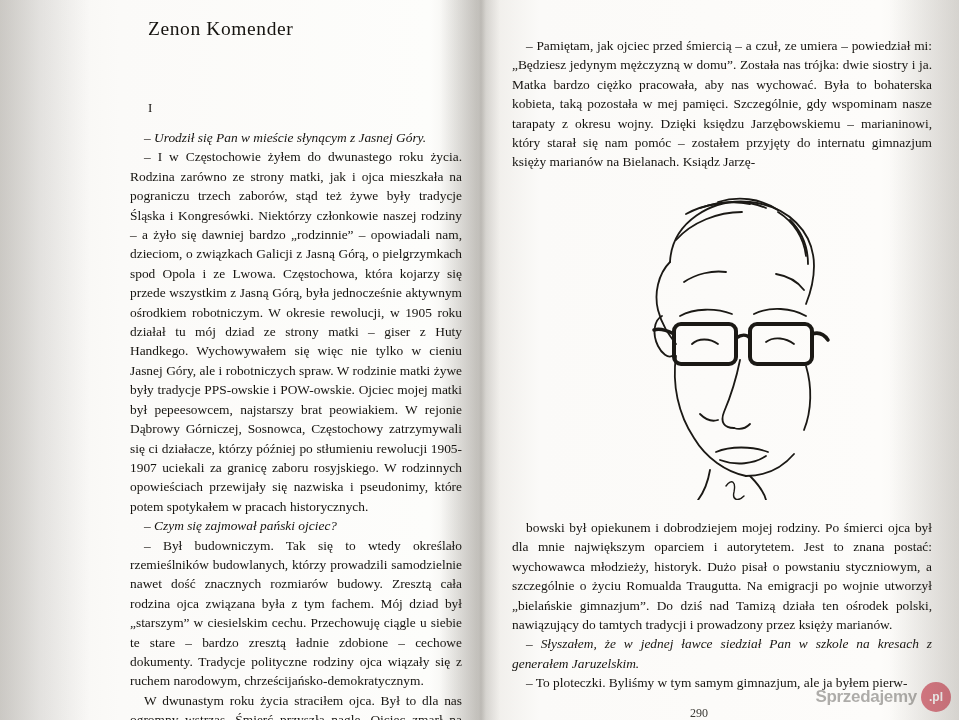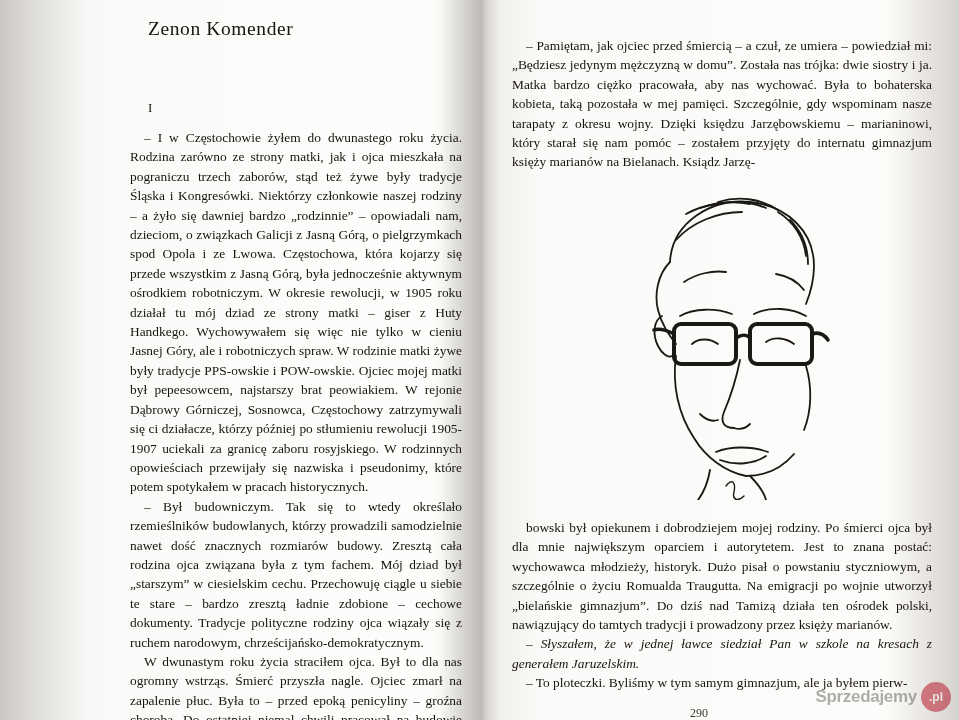--- a/index.html
+++ b/index.html
@@ -141,21 +141,23 @@
 </head>
 <body>
 
 <div id="page">
   <div class="page-inner"></div>
 
   <div class="chapter-title">Zenon Komender</div>
   <div class="section-mark">I</div>
 
   <div class="body-text" id="left-body">
+      <p class="it">– Urodził się Pan w mieście słynącym z Jasnej Góry.</p>
       <p>– I w Częstochowie żyłem do dwunastego roku życia. Rodzina zarówno ze strony matki, jak i ojca mieszkała na pograniczu trzech zaborów, stąd też żywe były tradycje Śląska i Kongresówki. Niektórzy członkowie naszej rodziny – a żyło się dawniej bardzo „rodzinnie” – opowiadali nam, dzieciom, o związkach Galicji z Jasną Górą, o pielgrzymkach spod Opola i ze Lwowa. Częstochowa, która kojarzy się przede wszystkim z Jasną Górą, była jednocześnie aktywnym ośrodkiem robotniczym. W okresie rewolucji, w 1905 roku działał tu mój dziad ze strony matki – giser z Huty Handkego. Wychowywałem się więc nie tylko w cieniu Jasnej Góry, ale i robotniczych spraw. W rodzinie matki żywe były tradycje PPS-owskie i POW-owskie. Ojciec mojej matki był pepeesowcem, najstarszy brat peowiakiem. W rejonie Dąbrowy Górniczej, Sosnowca, Częstochowy zatrzymywali się ci działacze, którzy później po stłumieniu rewolucji 1905-1907 uciekali za granicę zaboru rosyjskiego. W rodzinnych opowieściach przewijały się nazwiska i pseudonimy, które potem spotykałem w pracach historycznych.</p>
+      <p class="it">– Czym się zajmował pański ojciec?</p>
       <p>– Był budowniczym. Tak się to wtedy określało rzemieślników budowlanych, którzy prowadzili samodzielnie nawet dość znacznych rozmiarów budowy. Zresztą cała rodzina ojca związana była z tym fachem. Mój dziad był „starszym” w ciesielskim cechu. Przechowuję ciągle u siebie te stare – bardzo zresztą ładnie zdobione – cechowe dokumenty. Tradycje polityczne rodziny ojca wiązały się z ruchem narodowym, chrześcijańsko-demokratycznym.</p>
       <p>W dwunastym roku życia straciłem ojca. Był to dla nas ogromny wstrząs. Śmierć przyszła nagle. Ojciec zmarł na zapalenie płuc. Była to – przed epoką penicyliny – groźna choroba. Do ostatniej niemal chwili pracował na budowie papierni w Myszkowie – mówiło się o niej „papiernia Steinhagena”.</p>
     </div>
 
   <div class="body-text" id="right-top">
       <p>– Pamiętam, jak ojciec przed śmiercią – a czuł, ze umiera – powiedział mi: „Będziesz jedynym mężczyzną w domu”. Została nas trójka: dwie siostry i ja. Matka bardzo ciężko pracowała, aby nas wychować. Była to bohaterska kobieta, taką pozostała w mej pamięci. Szczególnie, gdy wspominam nasze tarapaty z okresu wojny. Dzięki księdzu Jarzębowskiemu – marianinowi, który starał się nam pomóc – zostałem przyjęty do internatu gimnazjum księży marianów na Bielanach. Ksiądz Jarzę-</p>
     </div>
 
   <svg class="portrait" viewBox="0 0 250 330" xmlns="http://www.w3.org/2000/svg">
     <g fill="none" stroke="#1b1915" stroke-width="1.8" stroke-linecap="round" stroke-linejoin="round">

